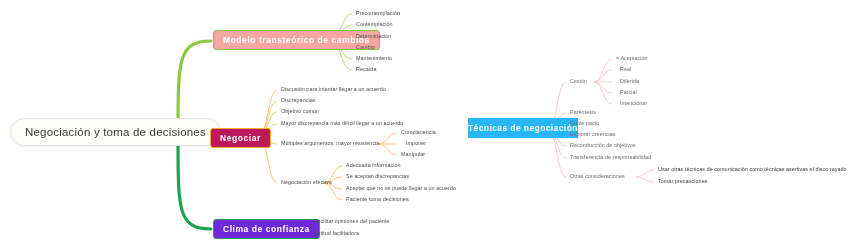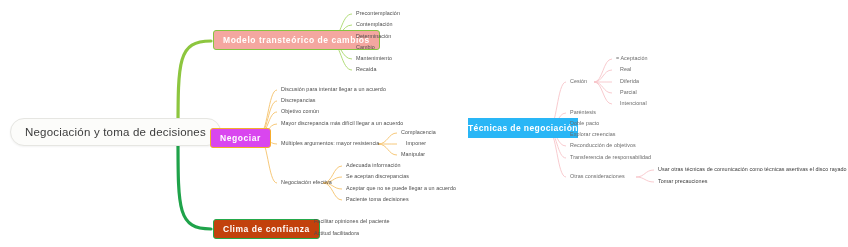--- a/index.html
+++ b/index.html
@@ -32,22 +32,22 @@
   
   .l1{
     padding:4px 9px;
     font-size:8.5px;
     font-weight:bold;
     color:#ffffff;
     letter-spacing:.55px;
     border-radius:4px;
   }
   .l1.pink{background:#f4a7a0;border:1.4px solid #86c440;left:213px;top:30px;border-radius:3px;}
-  .l1.orange{background:#d946ef;border:1.4px solid #f6ad2b;left:210px;top:128px;border-radius:3px;}
-  .l1.green{background:#c2410c;border:1.4px solid #24a94b;left:213px;top:219px;border-radius:3px;}
+  .l1.orange{background:#be185d;border:1.4px solid #f6ad2b;left:210px;top:128px;border-radius:3px;}
+  .l1.green{background:#6d28d9;border:1.4px solid #24a94b;left:213px;top:219px;border-radius:3px;}
   .l1.blue{
     background:#29b6f6;border:none;left:468px;top:118px;
     border-radius:0;padding:5px 0;letter-spacing:.4px;
   }
 
   
   .leaf{font-size:5.4px;line-height:1;letter-spacing:.05px;}
   .leaf.green-t{color:#4e4e4e;}
   .leaf.orange-t{color:#4e4e4e;}
   .leaf.pink-t{color:#6b6b6b;}

